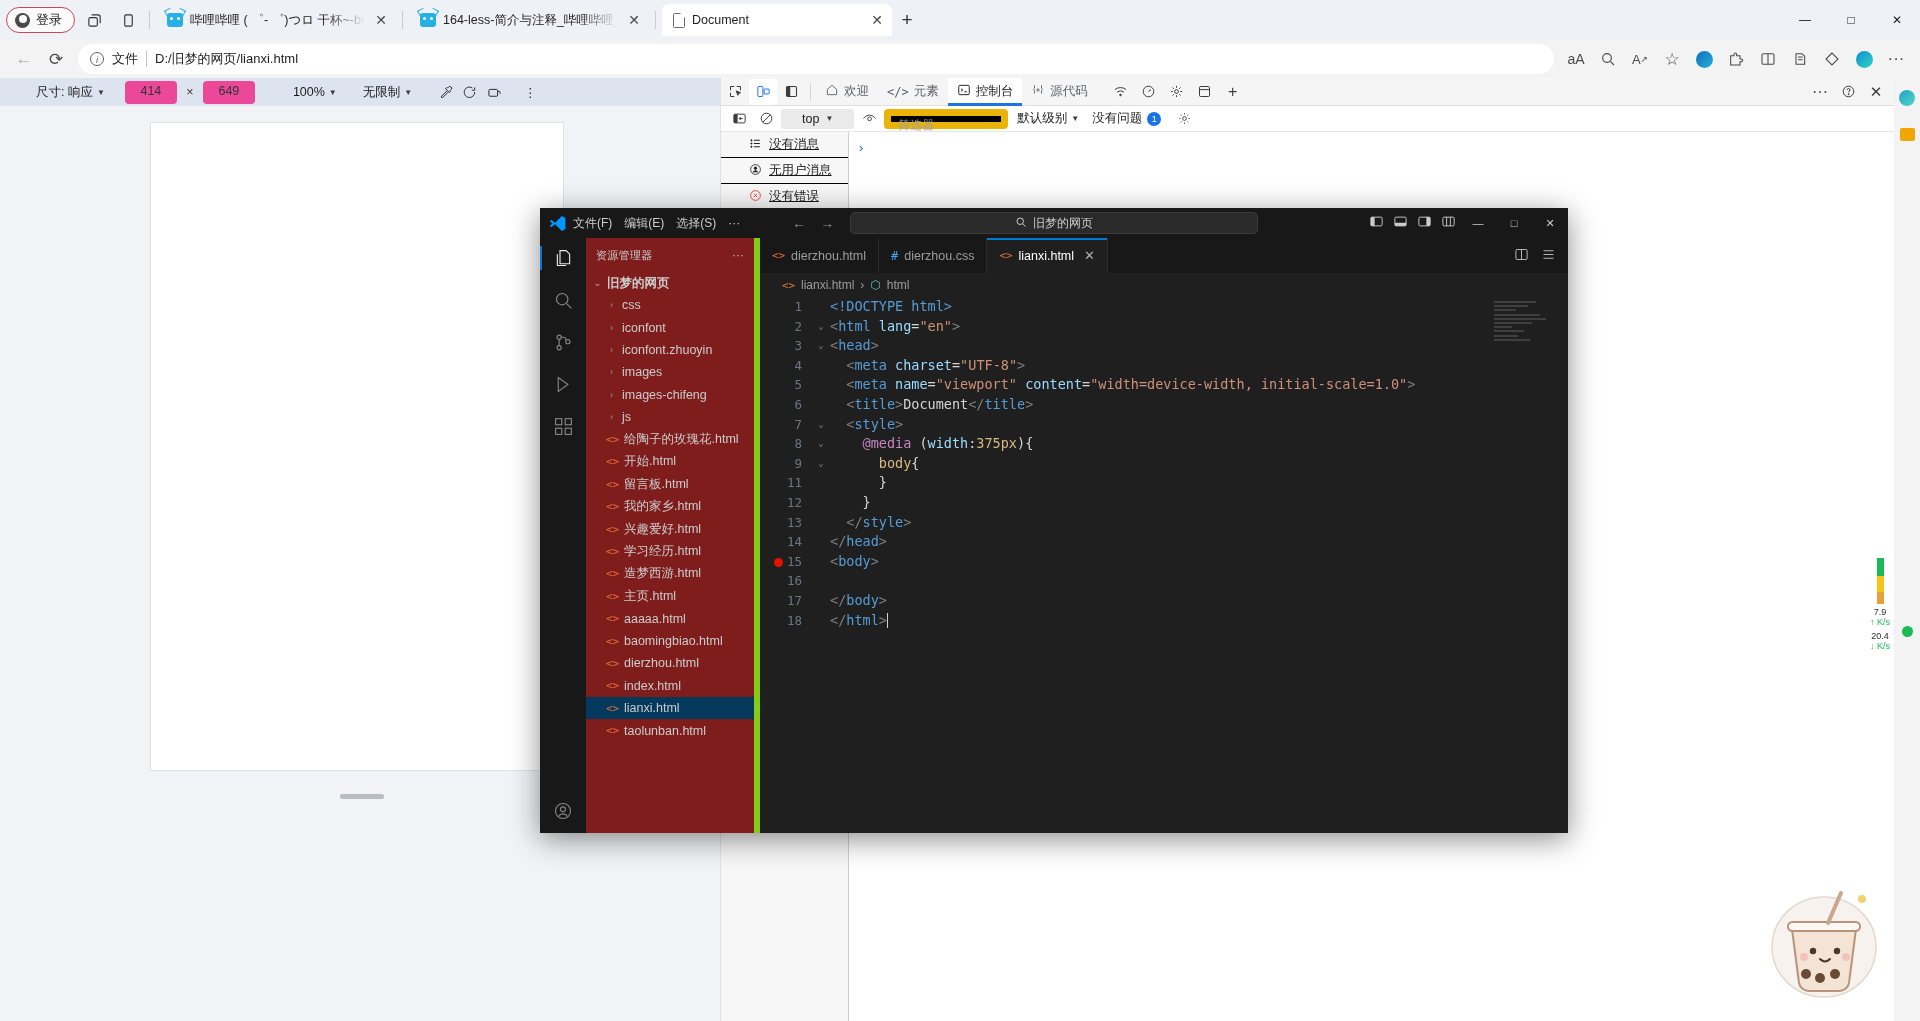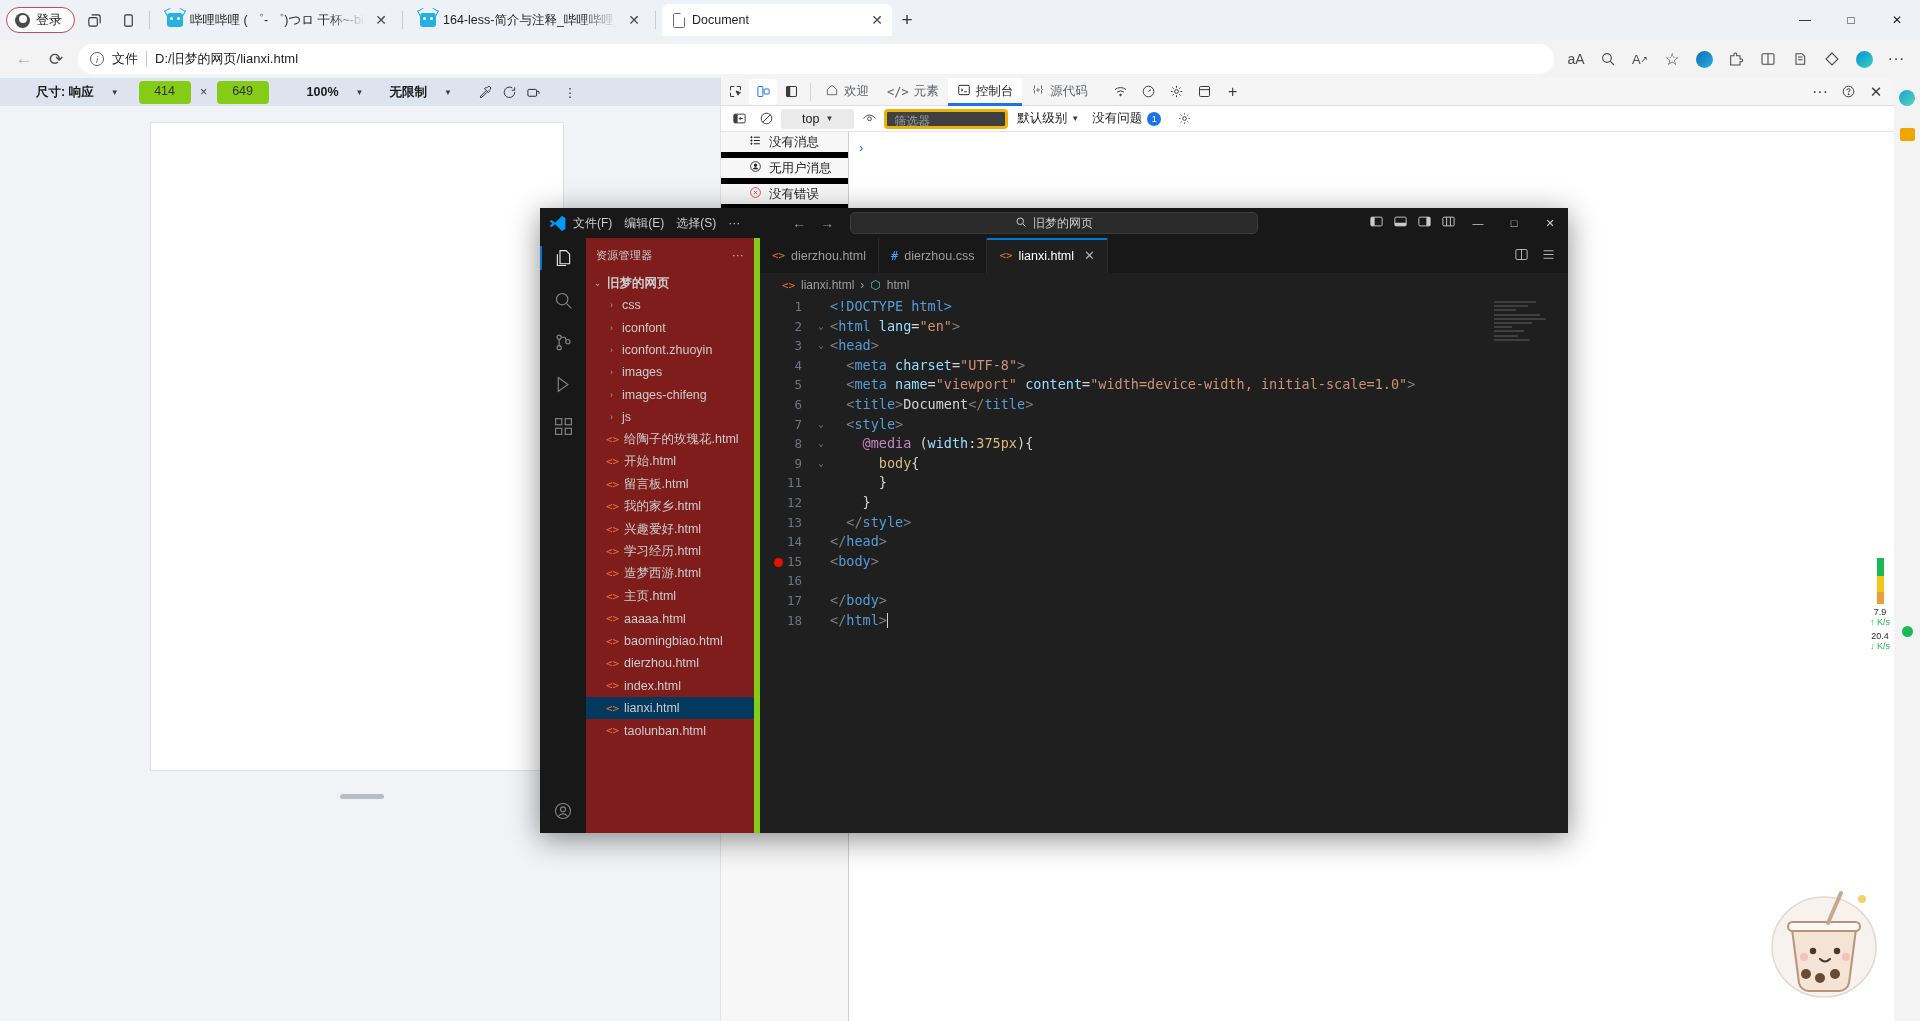--- a/index.html
+++ b/index.html
@@ -113,24 +113,24 @@
   .ombar { width:1px;height:16px;background:#c5c5c5; }
   .navright { display:flex; align-items:center; flex:0 0 auto; }
 
   
   .dt-root { position:absolute; top:78px; left:0; right:26px; bottom:0; background:#fff;}
   .emubar {
     position:absolute; top:0; left:0; width:720px; height:28px;
     background:#dee3f0; display:flex; align-items:center; gap:0px;
     font-size:12.5px; color:#1a1a1a;
   }
-  .emu-item { display:flex; align-items:center; gap:17px; padding: 0 8px; height:22px;font-weight:bold;}
+  .emu-item { display:flex; align-items:center; gap:4px; padding: 0 8px; height:22px;}
   .caret { font-size:8px; color:#3b3b3b; }
   .dimbox {
-    width:52px; height:23px; background:#84cc16; border-radius:4px;
+    width:52px; height:23px; background:#ec4899; border-radius:4px;
     text-align:center; line-height:21px; font-size:12.5px; color:#333;
   }
   .emu-ico { width:24px;height:22px;display:flex;align-items:center;
              justify-content:center;color:#2b2b2b;}
 
   .viewport {
     position:absolute; top:28px; left:0; width:720px; bottom:0;
     background:#f1f3f6; overflow:hidden;
   }
   .page-frame {
@@ -169,37 +169,37 @@
     height:26px; display:flex; align-items:center; gap:3px;
     padding: 0 6px; border-bottom:1px solid #e6e6e6; background:#fff;
   }
   .cb-ico { width:24px;height:22px;display:flex;align-items:center;
             justify-content:center;color:#3c3c3c; }
   .ctx-sel {
     display:flex;align-items:center;gap:6px;height:20px;padding:0 21px;
     background:#eaeaea;border-radius:3px;font-size:12.5px;color:#1a1a1a;
   }
   .filter-input {
-    width:124px;height:20px;border:3px solid #eab308;border-radius:4px;
+    width:124px;height:20px;border:7px solid #eab308;border-radius:4px;
     font-size:12px;color:#9aa0a6;padding:0 7px;line-height:18px;
-    background:#404040;
+    background:#000000;
   }
   .lvl-sel { display:flex;align-items:center;gap:4px;font-size:12.5px;
              color:#1a1a1a; padding:0 6px; }
   .issues { display:flex;align-items:center;gap:5px;font-size:12.5px;
             color:#1a1a1a; padding-left:4px;}
   .issue-dot { width:14px;height:14px;border-radius:50%;background:#1a73e8;
                color:#fff;font-size:9px;display:flex;align-items:center;
                justify-content:center;}
 
   .console-body { display:flex; height:calc(100% - 54px); }
   .con-sidebar { width:128px; border-right:1px solid #cfcfcf; background:#f7f7f7; }
   .con-sb-item {
     display:flex; align-items:center; gap:7px; height:26px; padding-left:28px;
-    font-size:12.5px; color:#1a1a1a; border-bottom:6px solid #000000;
+    font-size:12.5px; color:#1a1a1a; border-bottom:1px solid #000000;text-decoration:underline;
   }
   .con-main { flex:1; padding: 6px 0 0 10px; }
   .prompt-caret { color:#1a73e8; font-size:13px; }
 
   
   .rail {
     position:absolute; right:0; top:78px; width:26px; bottom:0;
     background:#f3f3f3; display:flex; flex-direction:column;
     align-items:center; padding-top:10px; gap:16px;
   }

